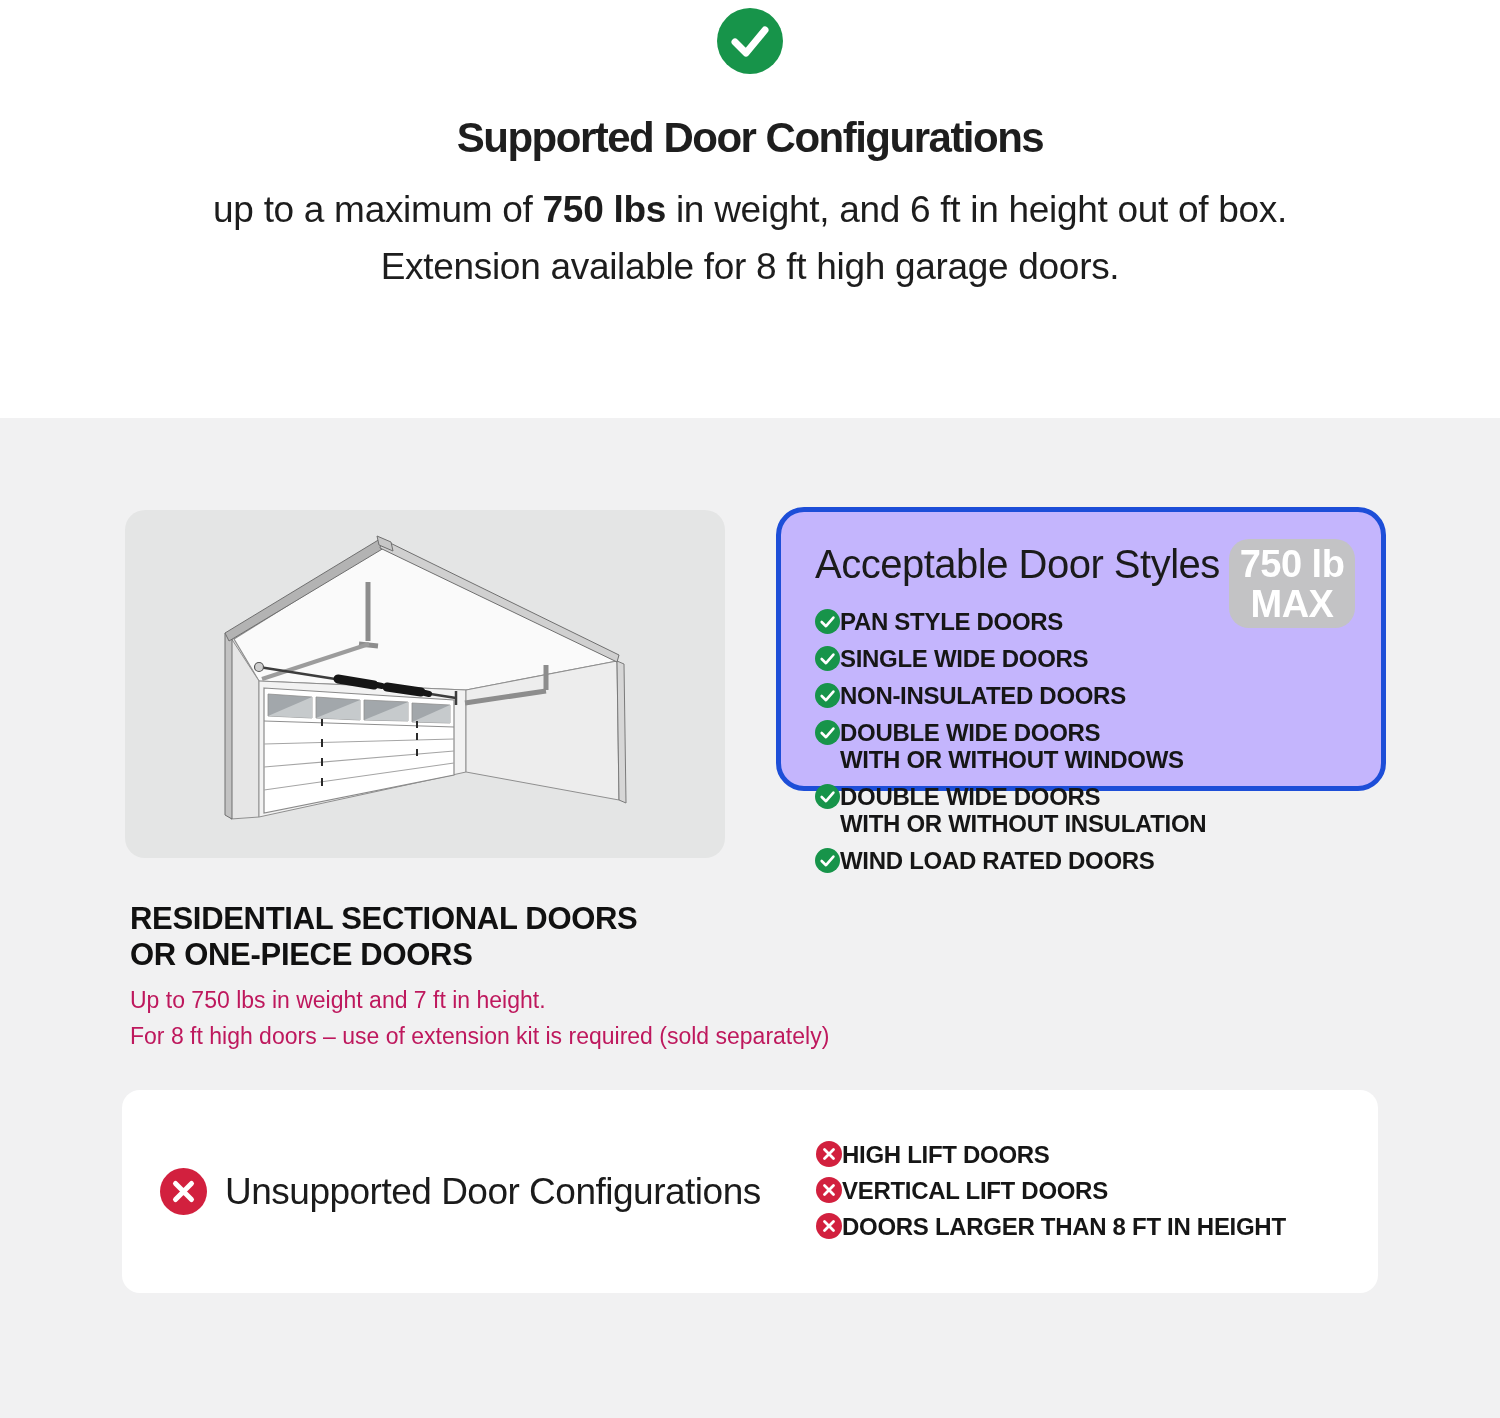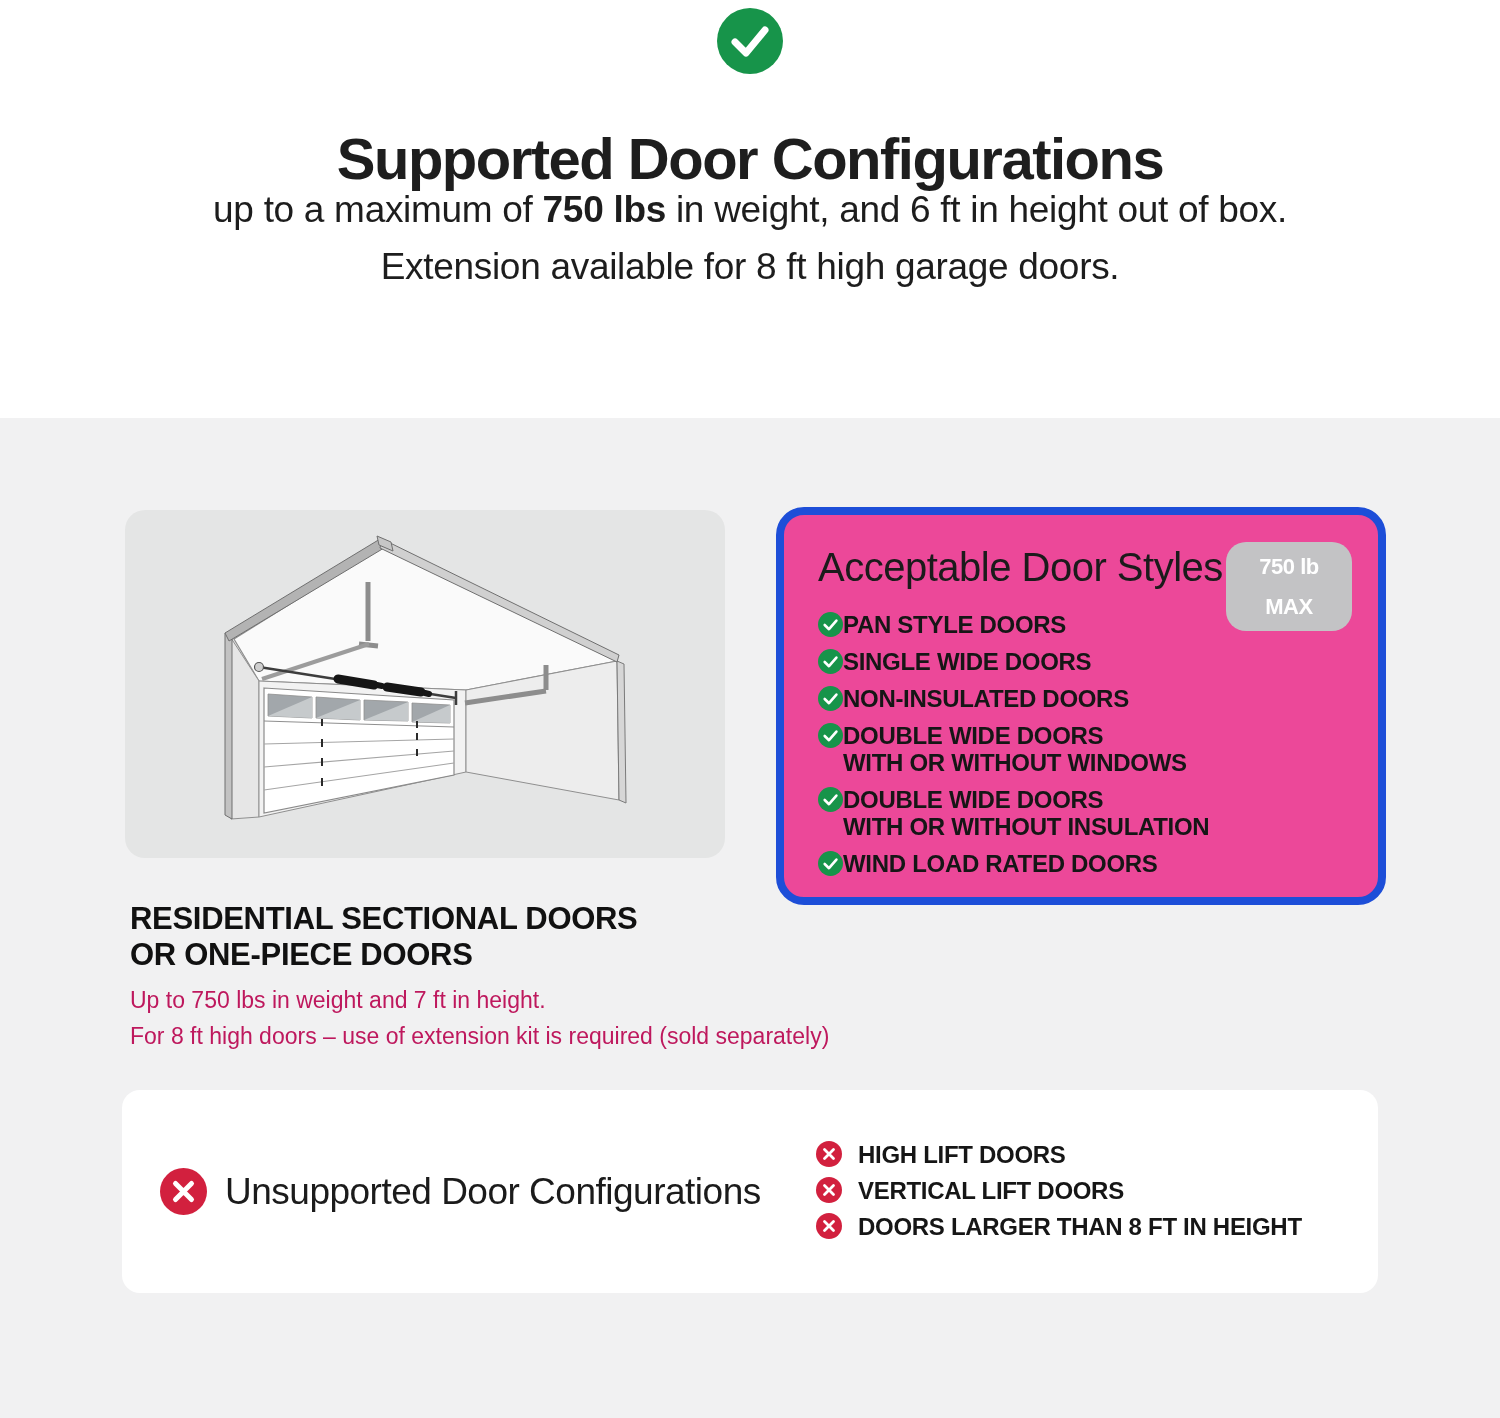--- a/index.html
+++ b/index.html
@@ -8,50 +8,50 @@
     background:#ffffff;color:#1c1c1c;
     font-family:"Liberation Sans", sans-serif;
     -webkit-font-smoothing:antialiased;
   }
   .abs{position:absolute;}
 
   
   .top-check{left:717px;top:8px;width:66px;height:66px;}
   .page-title{
     left:0;top:86px;width:1500px;text-align:center;
-    font-size:58px;font-weight:700;letter-spacing:-1.5px;color:#1e1e1e;
+    font-size:42px;font-weight:700;letter-spacing:-1.5px;color:#1e1e1e;
   }
   .intro{
     left:0;top:181px;width:1500px;text-align:center;
     font-size:37px;line-height:57px;color:#1d1d1d;letter-spacing:-0.3px;
   }
   .intro b{font-weight:700;}
 
   
   .gray-section{left:0;top:418px;width:1500px;height:1000px;background:#f1f1f2;}
 
   
   .tile{
     left:125px;top:510px;width:600px;height:348px;border-radius:20px;
     background:#e4e5e5;overflow:hidden;
   }
 
   
   .panel{
-    left:776px;top:507px;width:610px;height:398px;box-sizing:border-box;
-    border:8px solid #1d4ed8;border-radius:28px;background:#ec4899;
+    left:776px;top:507px;width:610px;height:284px;box-sizing:border-box;
+    border:5px solid #1d4ed8;border-radius:28px;background:#c4b5fd;
   }
   .panel-title{
     position:absolute;left:34px;top:30px;
     font-size:40px;font-weight:400;letter-spacing:-0.5px;color:#1b1b1b;
   }
   .badge{
     position:absolute;right:26px;top:27px;width:126px;height:89px;
     border-radius:20px;background:#c3c3c5;color:#ffffff;
-    font-size:22px;font-weight:700;line-height:40px;text-align:center;
+    font-size:38px;font-weight:700;line-height:40px;text-align:center;
     letter-spacing:-0.5px;box-sizing:border-box;padding-top:5px;
   }
   .check-list{position:absolute;left:34px;top:96px;right:26px;}
   .check-item{display:flex;align-items:flex-start;margin-bottom:10px;}
   .check-item .ic{flex:none;width:25px;height:25px;margin-top:1px;}
   .li-text{font-size:24px;font-weight:700;line-height:27px;letter-spacing:-0.3px;color:#161616;}
 
   
   .caption-head{
     left:130px;top:901px;font-size:31px;font-weight:700;line-height:36px;
@@ -65,21 +65,21 @@
   .unsupported-box{
     left:122px;top:1090px;width:1256px;height:203px;border-radius:18px;background:#ffffff;
   }
   .unsupported-left{
     position:absolute;left:38px;top:0;height:100%;
     display:flex;align-items:center;gap:18px;
   }
   .unsupported-left .ic-big{flex:none;width:47px;height:47px;}
   .unsupported-title{font-size:37px;font-weight:400;letter-spacing:-0.5px;color:#1b1b1b;}
   .x-list{position:absolute;left:694px;top:51px;}
-  .x-item{display:flex;align-items:flex-start;gap:16px;margin-bottom:9px;}
+  .x-item{display:flex;align-items:flex-start;gap:0;margin-bottom:9px;}
   .x-item .ic{flex:none;width:26px;height:26px;}
 </style>
 </head>
 <body>
 
 <div class="abs top-check">
   <svg width="66" height="66" viewBox="0 0 66 66">
     <circle cx="33" cy="33" r="33" fill="#17944A"></circle>
     <path d="M18 34 L29 45 L48 22" fill="none" stroke="#ffffff" stroke-width="7" stroke-linecap="round" stroke-linejoin="round"></path>
   </svg>

